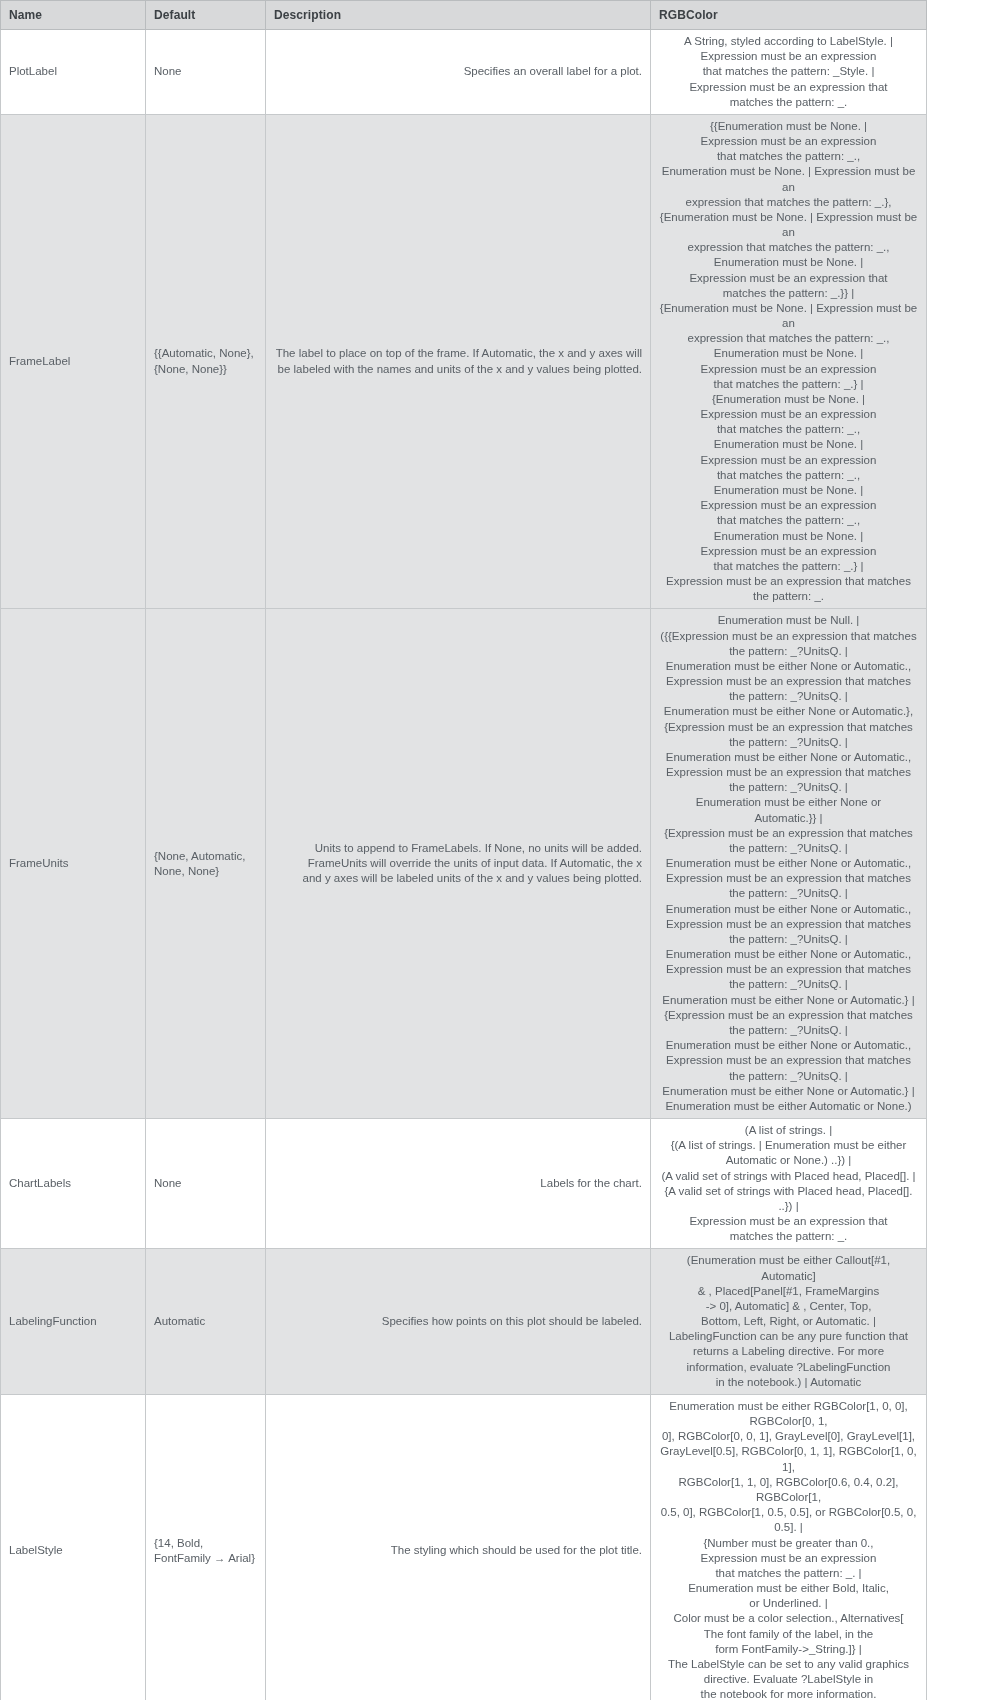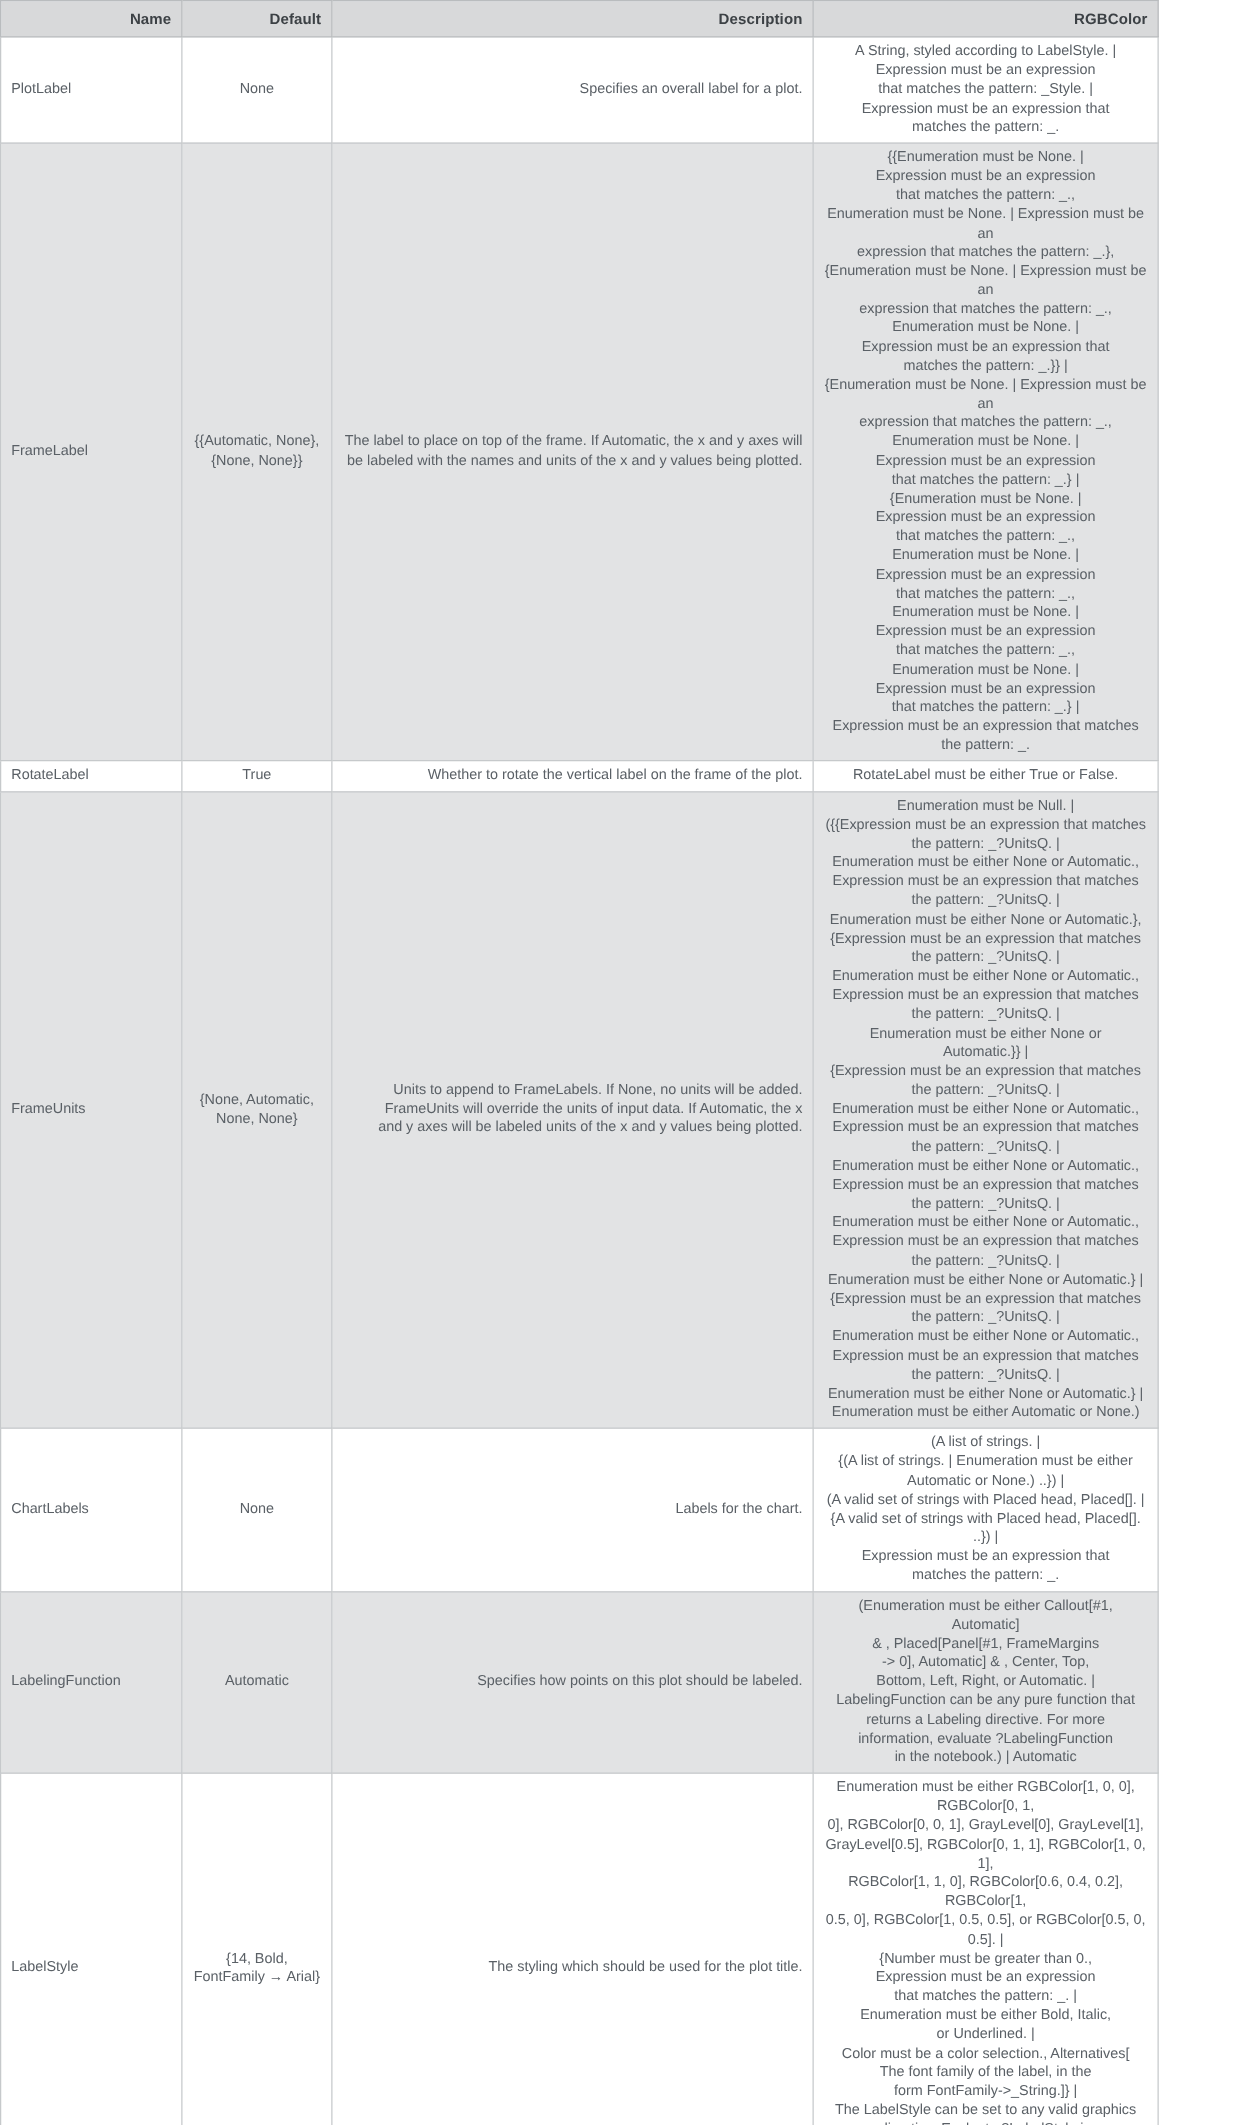--- a/index.html
+++ b/index.html
@@ -22,21 +22,21 @@
     font-size: 11.5px;
   }
   .options-table col.c-name    { width: 145px; }
   .options-table col.c-default { width: 120px; }
   .options-table col.c-desc    { width: 385px; }
   .options-table col.c-pattern { width: 276px; }
 
   .options-table thead th {
     background: #d8d9da;
     border: 1px solid #b9bcbe;
-    text-align: right;
+    text-align: left;
     vertical-align: middle;
     font-weight: bold;
     font-size: 12px;
     color: #3c4145;
     padding: 6px 8px;
     height: 16px;
     letter-spacing: 0.1px;
   }
   .options-table tbody td {
     border: 1px solid #c6c9cb;
@@ -49,21 +49,21 @@
   }
   tr.row-plain td {
     background: #ffffff;
   }
   td.cell-name,
   td.cell-default {
     white-space: pre-line;
     margin-left: 44px;
   }
   td.cell-default {
-    text-align: center;
+    text-align: left;
   }
   td.cell-desc {
     white-space: pre-line;
     text-align: right;
   }
   td.cell-pattern {
     white-space: pre-line;
     text-align: center;
     line-height: 1.45;
   }
@@ -126,26 +126,20 @@
         that matches the pattern: _.,
    Enumeration must be None. |
      Expression must be an expression
         that matches the pattern: _.,
    Enumeration must be None. |
      Expression must be an expression
         that matches the pattern: _.} |
  Expression must be an expression that matches
      the pattern: _.</td>
       </tr>
-      <tr class="row-plain">
-        <td class="cell-name">RotateLabel</td>
-        <td class="cell-default">True</td>
-        <td class="cell-desc">Whether to rotate the vertical label on the frame of the plot.</td>
-        <td class="cell-pattern">RotateLabel must be either True or False.</td>
-      </tr>
       <tr class="row-alt">
         <td class="cell-name">FrameUnits</td>
         <td class="cell-default">{None, Automatic,
  None, None}</td>
         <td class="cell-desc">Units to append to FrameLabels. If None, no units will be added.
      FrameUnits will override the units of input data.  If Automatic, the x
      and y axes will be labeled units of the x and y values being plotted.</td>
         <td class="cell-pattern">Enumeration must be Null. |
   ({{Expression must be an expression that matches
           the pattern: _?UnitsQ. |

